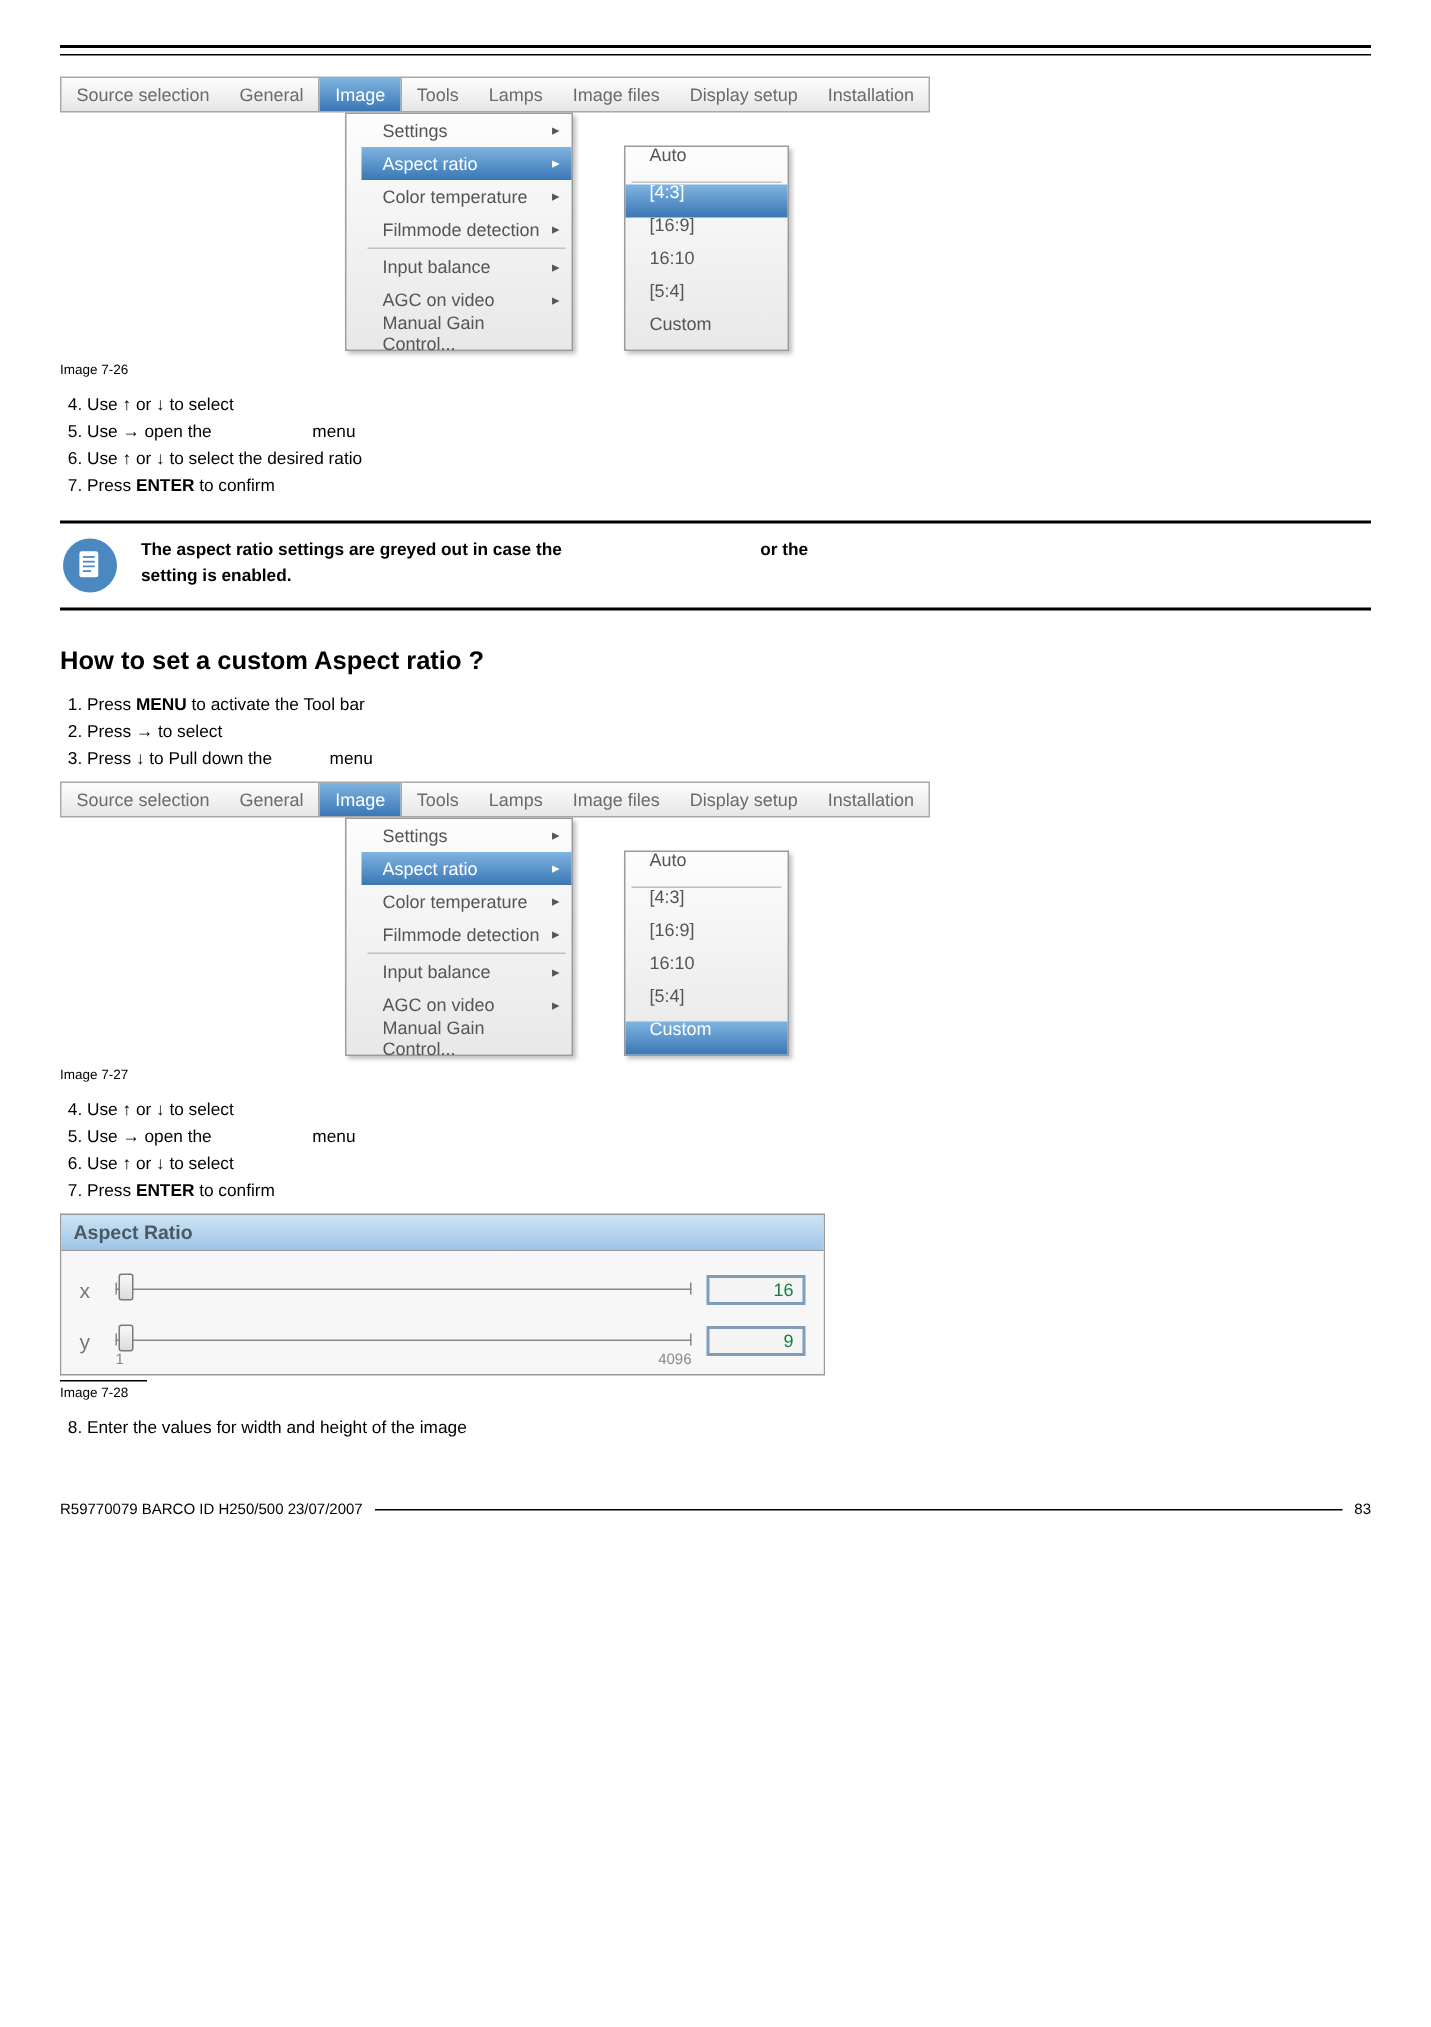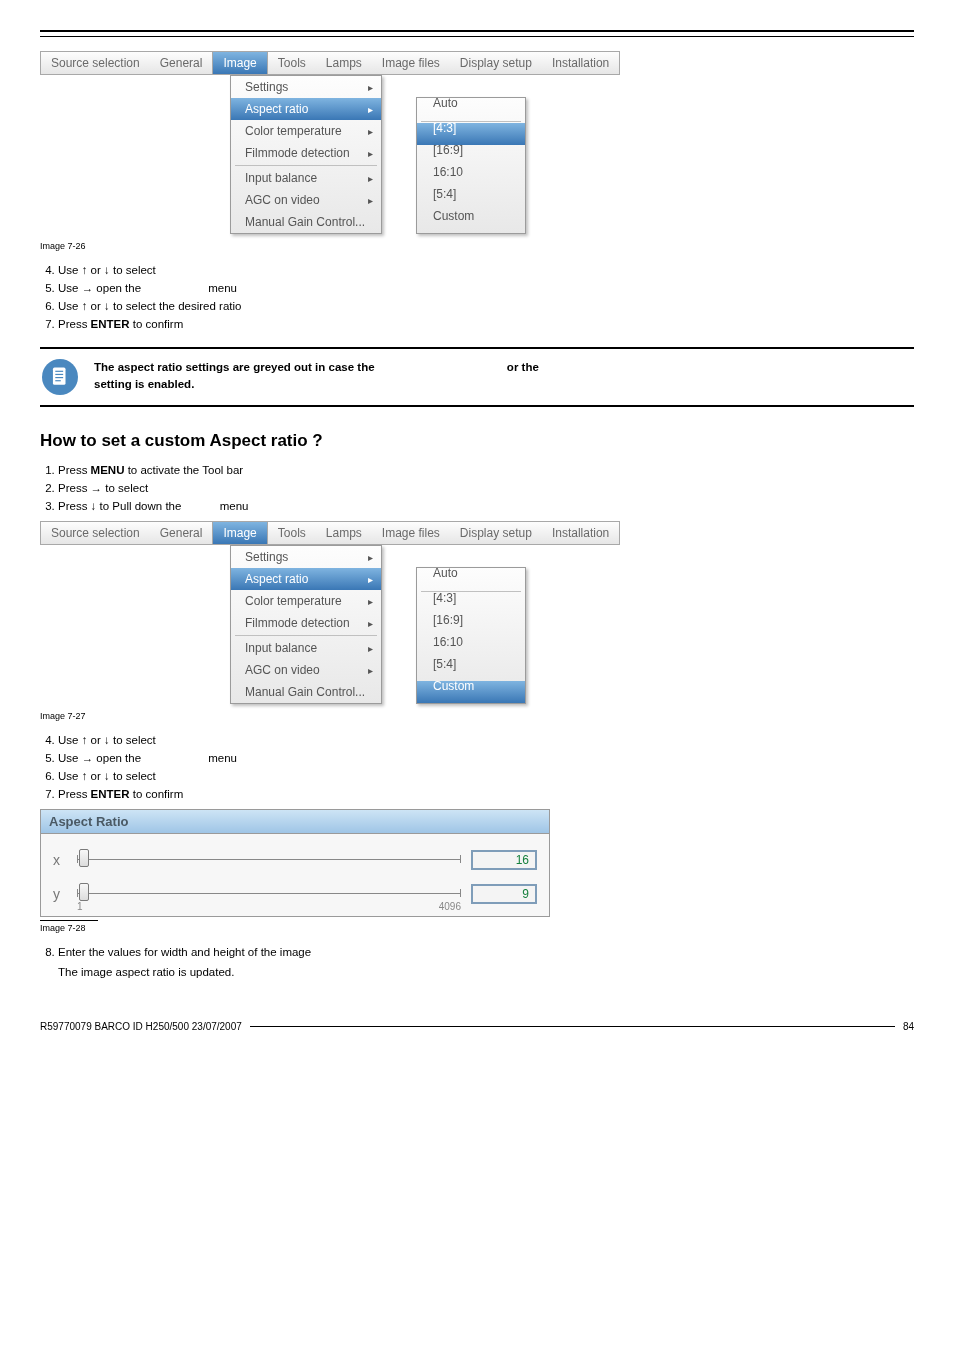--- a/index.html
+++ b/index.html
@@ -50,20 +50,21 @@
     width: 720px;
   }
   .submenu {
     position: absolute;
     width: 152px;
     background: linear-gradient(#fdfdfd,#e8e8e8);
     border: 1px solid #9b9b9b;
     box-shadow: 2px 2px 3px rgba(0,0,0,0.25);
     font-size: 12px;
     color: #555;
+    padding-left: 10px;
   }
   .submenu .row {
     display:flex; align-items:center; justify-content:space-between;
     padding: 4px 8px 4px 14px;
     height: 22px;
   }
   .submenu .row.sel {
     background: linear-gradient(#7fb4e0,#3a77b5);
     color: #fff;
   }
@@ -362,21 +363,20 @@
       </div>
       <div class="valbox">9</div>
     </div>
   </div>
 </div>
 <div class="captiondlg">Image 7-28</div>
 
 <ol class="steps" start="8">
   <li>
     <span>Enter the values for width and height of the image</span>
-    <div style="margin-top:8px;">The image aspect ratio is updated.</div>
   </li>
 </ol>
 
 <div class="footer">
   <div class="ftxt">R59770079   BARCO ID H250/500  23/07/2007</div>
   <div class="fline"></div>
-  <div class="pn">84</div>
+  <div class="pn">83</div>
 </div>
 
 </body></html>

